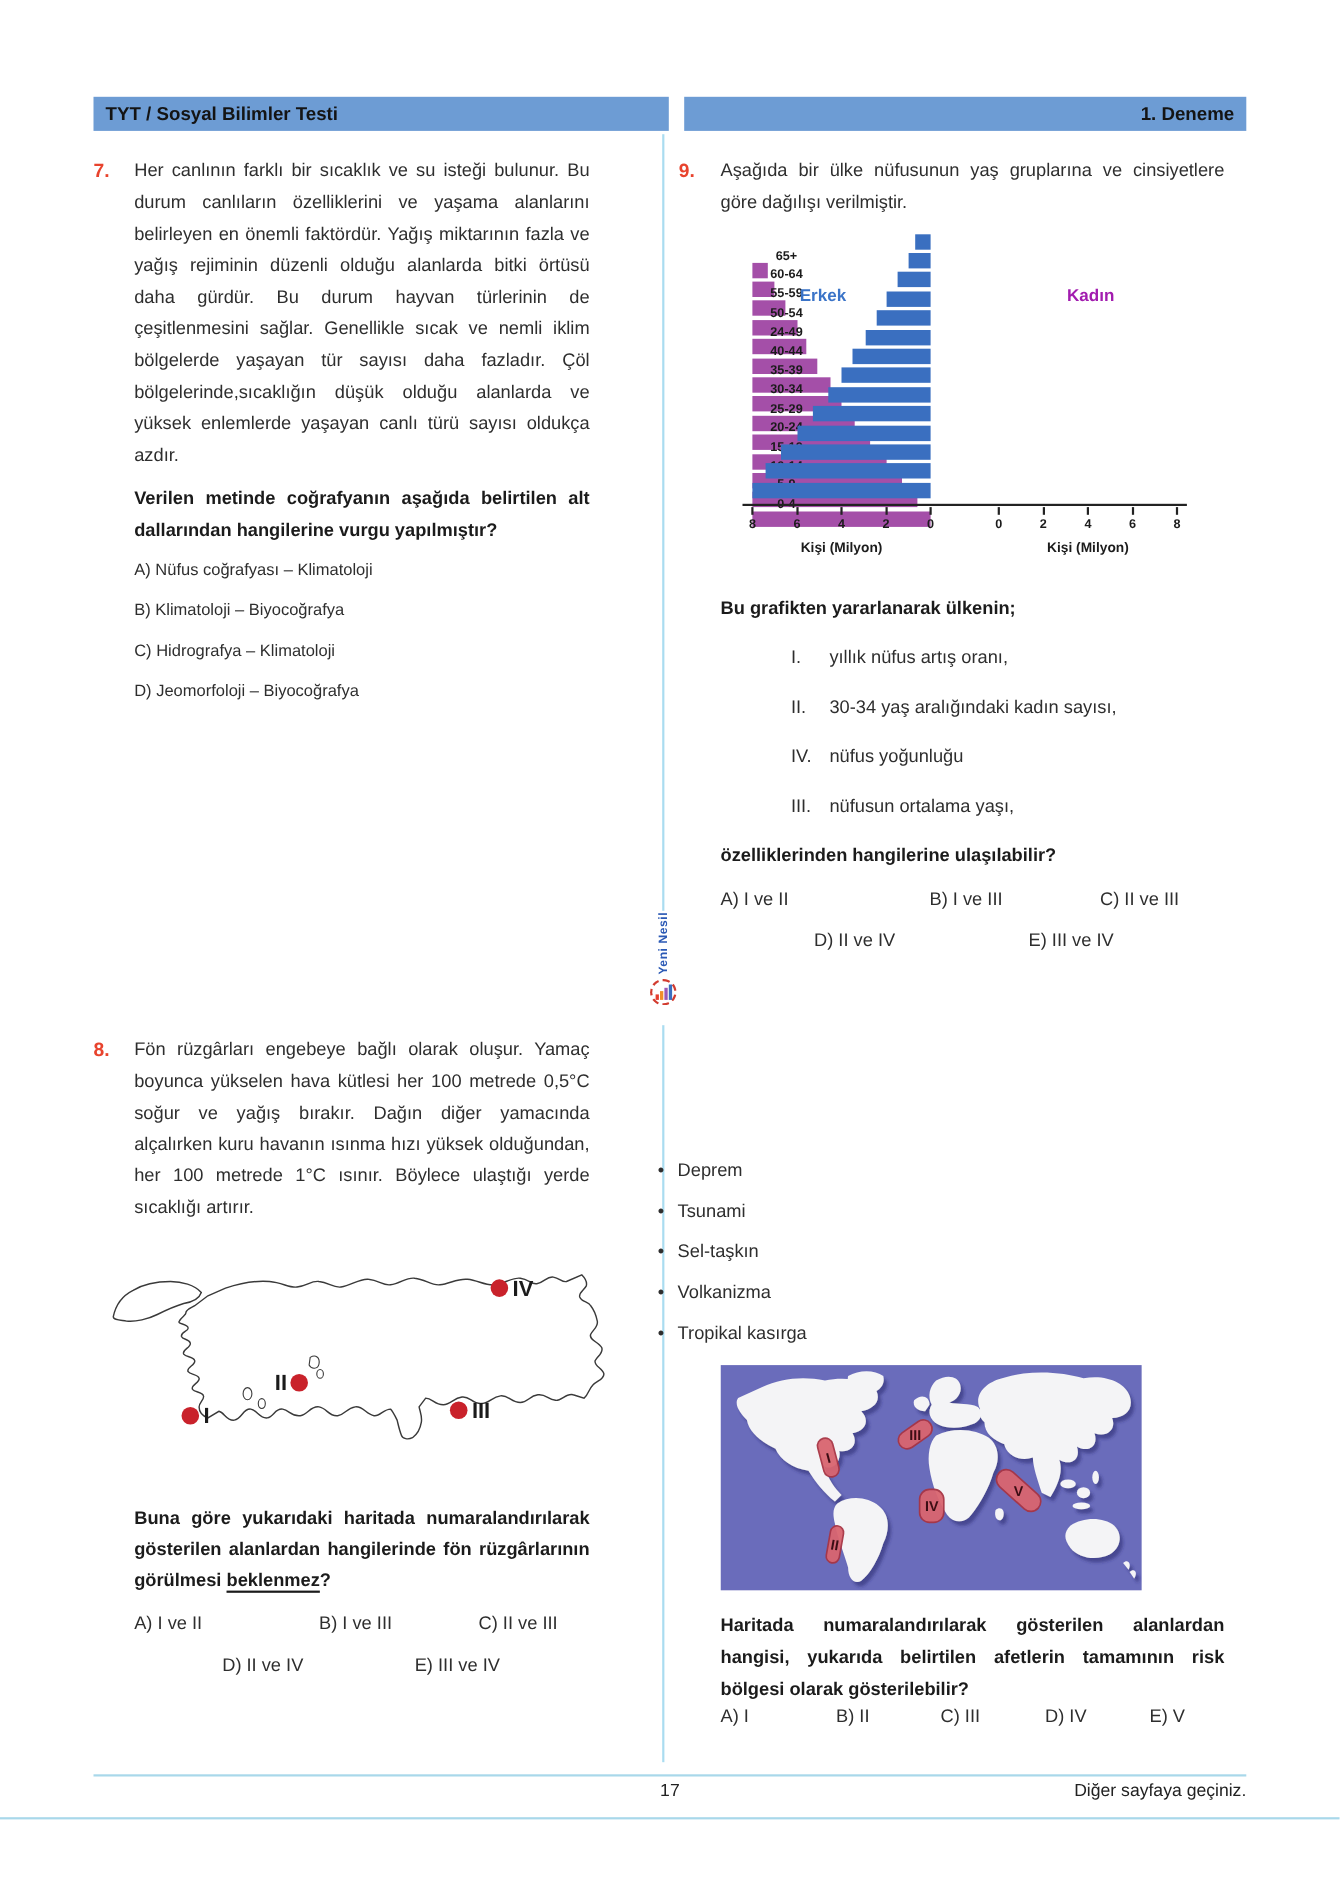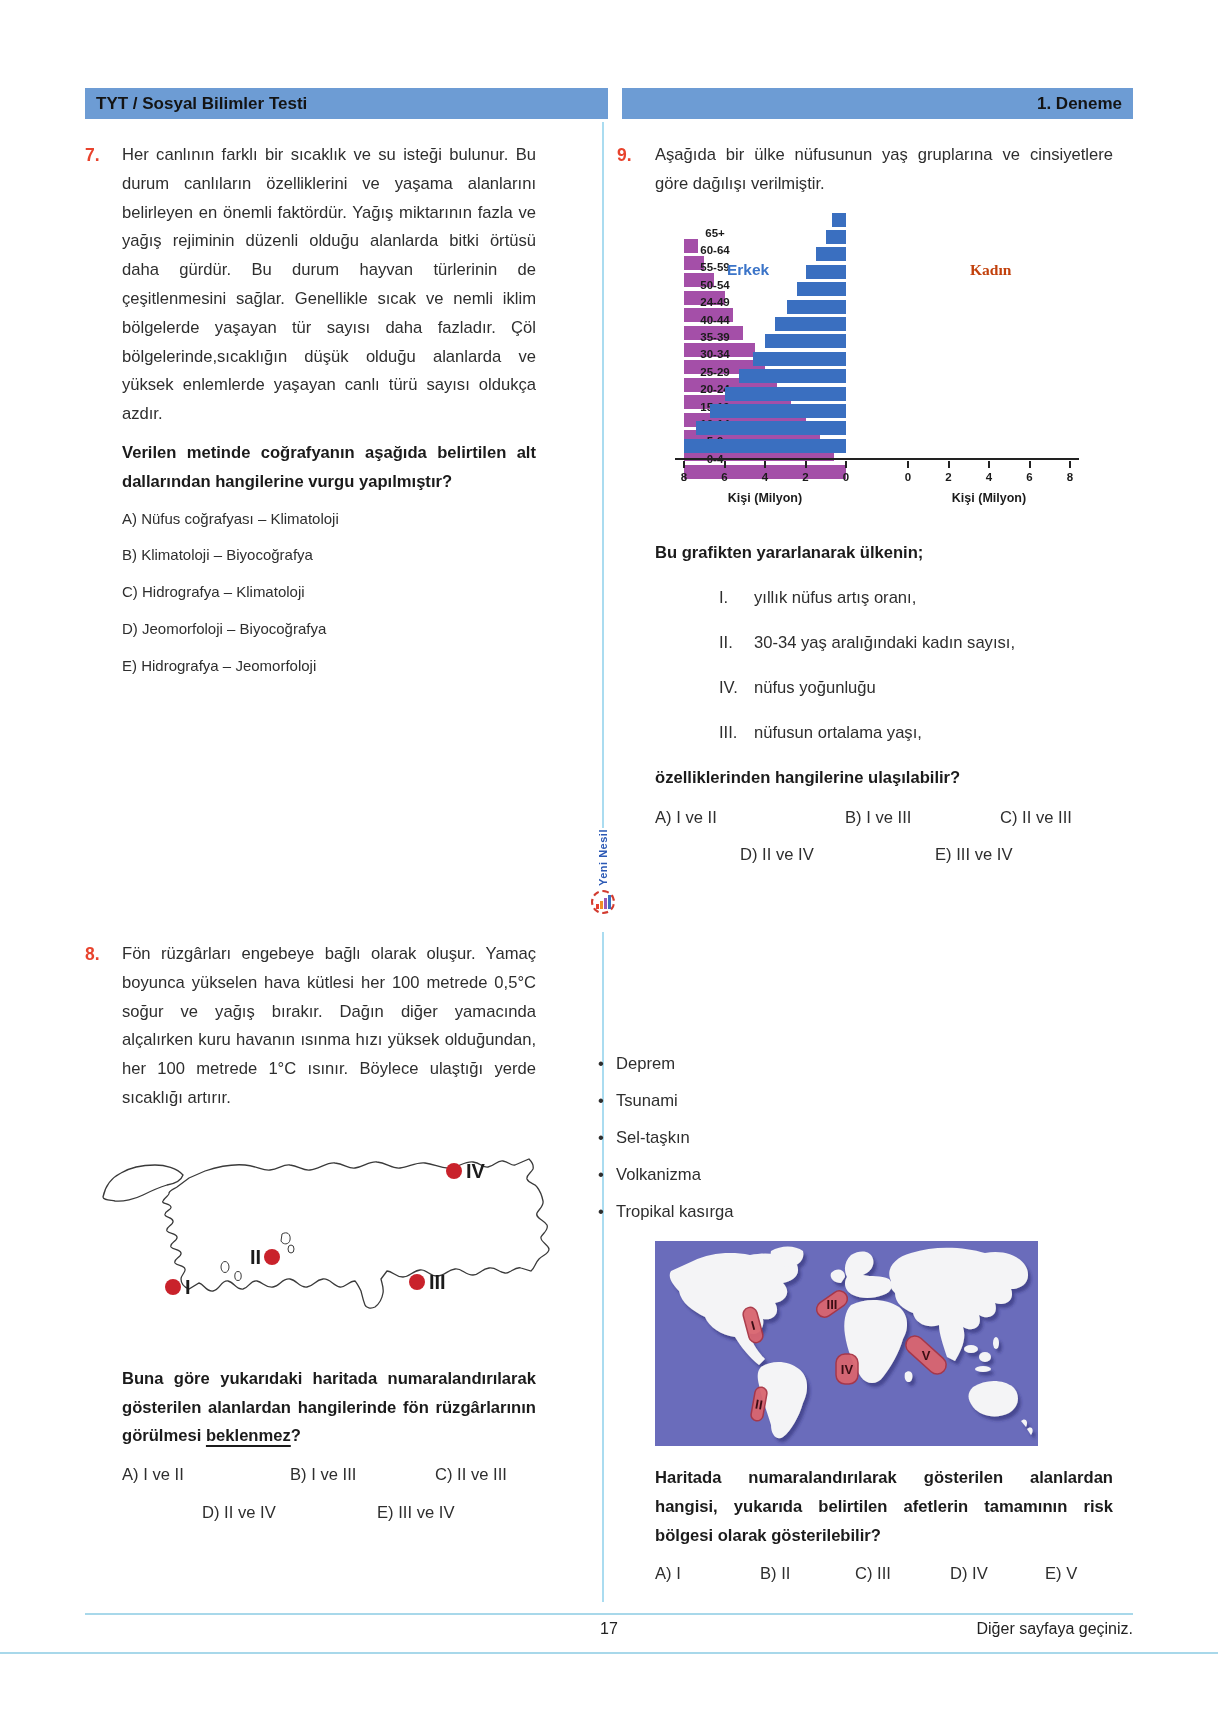--- a/index.html
+++ b/index.html
@@ -32,21 +32,21 @@
   .py-bar{height:14px;}
   .py-bar.m{background:#3a6fc0;}
   .py-bar.f{background:#a44fa8;}
   .py-axisline{position:absolute;left:-9px;width:404px;height:2.5px;background:#222;}
   .py-tickzone{position:absolute;width:162px;height:40px;}
   .py-tick{position:absolute;top:0;width:2px;height:7px;background:#222;transform:translateX(-1px);}
   .py-ticklab{position:absolute;top:10px;font-size:11.5px;font-weight:bold;color:#1b1b1b;transform:translateX(-50%);}
   .py-xlab{position:absolute;width:162px;text-align:center;font-size:12.5px;font-weight:bold;color:#1b1b1b;}
   .py-side{position:absolute;font-size:15.5px;font-weight:bold;}
   .py-side.m{color:#3b74c8;text-align:center;}
-  .py-side.f{color:#c2410c;font-family:Liberation Serif, serif;}
+  .py-side.f{color:#a21caf;}
   
   .bul{display:flex;font-size:16.6px;line-height:28.8px;margin-top:8.2px;}
   .bul .dot{width:18px;}
   
   .item{display:flex;font-size:16.6px;line-height:28.8px;margin-top:16.2px;}
   .item .rn{width:35px;margin-left:64px;}
   
   .fline{position:absolute;height:2px;background:#a8d8ea;}
   .fpage{position:absolute;top:1620px;left:0;width:1218px;text-align:center;font-size:16px;color:#222;}
   .fnote{position:absolute;top:1620px;left:633px;width:500px;text-align:right;font-size:16px;color:#222;}
@@ -73,21 +73,20 @@
   <div class="block col-l" style="left:85px;top:141px;width:475px;">
     <div class="qrow">
       <div class="qnum">7.</div>
       <div style="width:414px;">
         <div class="qtext">Her canlının farklı bir sıcaklık ve su isteği bulunur. Bu durum canlıların özelliklerini ve yaşama alanlarını belirleyen en önemli faktördür. Yağış miktarının fazla ve yağış rejiminin düzenli olduğu alanlarda bitki örtüsü daha gürdür. Bu durum hayvan türlerinin de çeşitlenmesini sağlar.  Genellikle sıcak ve nemli iklim bölgelerde yaşayan tür sayısı daha fazladır. Çöl bölgelerinde,sıcaklığın düşük olduğu alanlarda ve yüksek enlemlerde yaşayan canlı türü sayısı oldukça azdır.</div>
         <div class="qtext bold" style="margin-top:10px;">Verilen metinde coğrafyanın aşağıda belirtilen alt dallarından hangilerine vurgu yapılmıştır?</div>
         <div class="optv">A)  Nüfus coğrafyası – Klimatoloji</div>
         <div class="optv">B)  Klimatoloji – Biyocoğrafya</div>
         <div class="optv">C)  Hidrografya – Klimatoloji</div>
         <div class="optv">D)  Jeomorfoloji – Biyocoğrafya</div>
-        <div class="optv">E)  Hidrografya – Jeomorfoloji</div>
       </div>
     </div>
   </div>
 
   <div class="block col-l" style="left:85px;top:940px;width:475px;">
     <div class="qrow">
       <div class="qnum">8.</div>
       <div style="width:414px;">
         <div class="qtext">Fön rüzgârları engebeye bağlı olarak oluşur. Yamaç boyunca yükselen hava kütlesi her 100 metrede 0,5°C soğur ve yağış bırakır. Dağın diğer yamacında alçalırken kuru havanın ısınma hızı yüksek olduğundan, her 100 metrede 1°C ısınır. Böylece ulaştığı yerde sıcaklığı artırır.</div>
       </div>
@@ -399,21 +398,21 @@
           <text text-anchor="middle" y="5" font-size="13" font-weight="bold" fill="#3c0d14">IV</text>
         </g>
         <g transform="translate(271,114) rotate(42)">
           <rect x="-24" y="-9" width="48" height="18" rx="9" fill="#d96570" stroke="#a83545" stroke-width="1.5" opacity="0.95"></rect>
           <text text-anchor="middle" y="5" font-size="13" font-weight="bold" fill="#3c0d14" transform="rotate(-42)">V</text>
         </g>
       </g>
     </svg>
     <div style="margin-left:57px;width:458px;">
       <div class="qtext bold" style="margin-top:18px;">Haritada numaralandırılarak gösterilen alanlardan hangisi, yukarıda belirtilen afetlerin tamamının risk bölgesi olarak gösterilebilir?</div>
-      <div class="optgrid" style="height:34px;margin-top:14px;">
+      <div class="optgrid" style="height:34px;">
         <span style="left:0;top:0;">A) I</span>
         <span style="left:105px;top:0;">B) II</span>
         <span style="left:200px;top:0;">C) III</span>
         <span style="left:295px;top:0;">D) IV</span>
         <span style="left:390px;top:0;">E) V</span>
       </div>
     </div>
   </div>
 
   <div class="logo">

